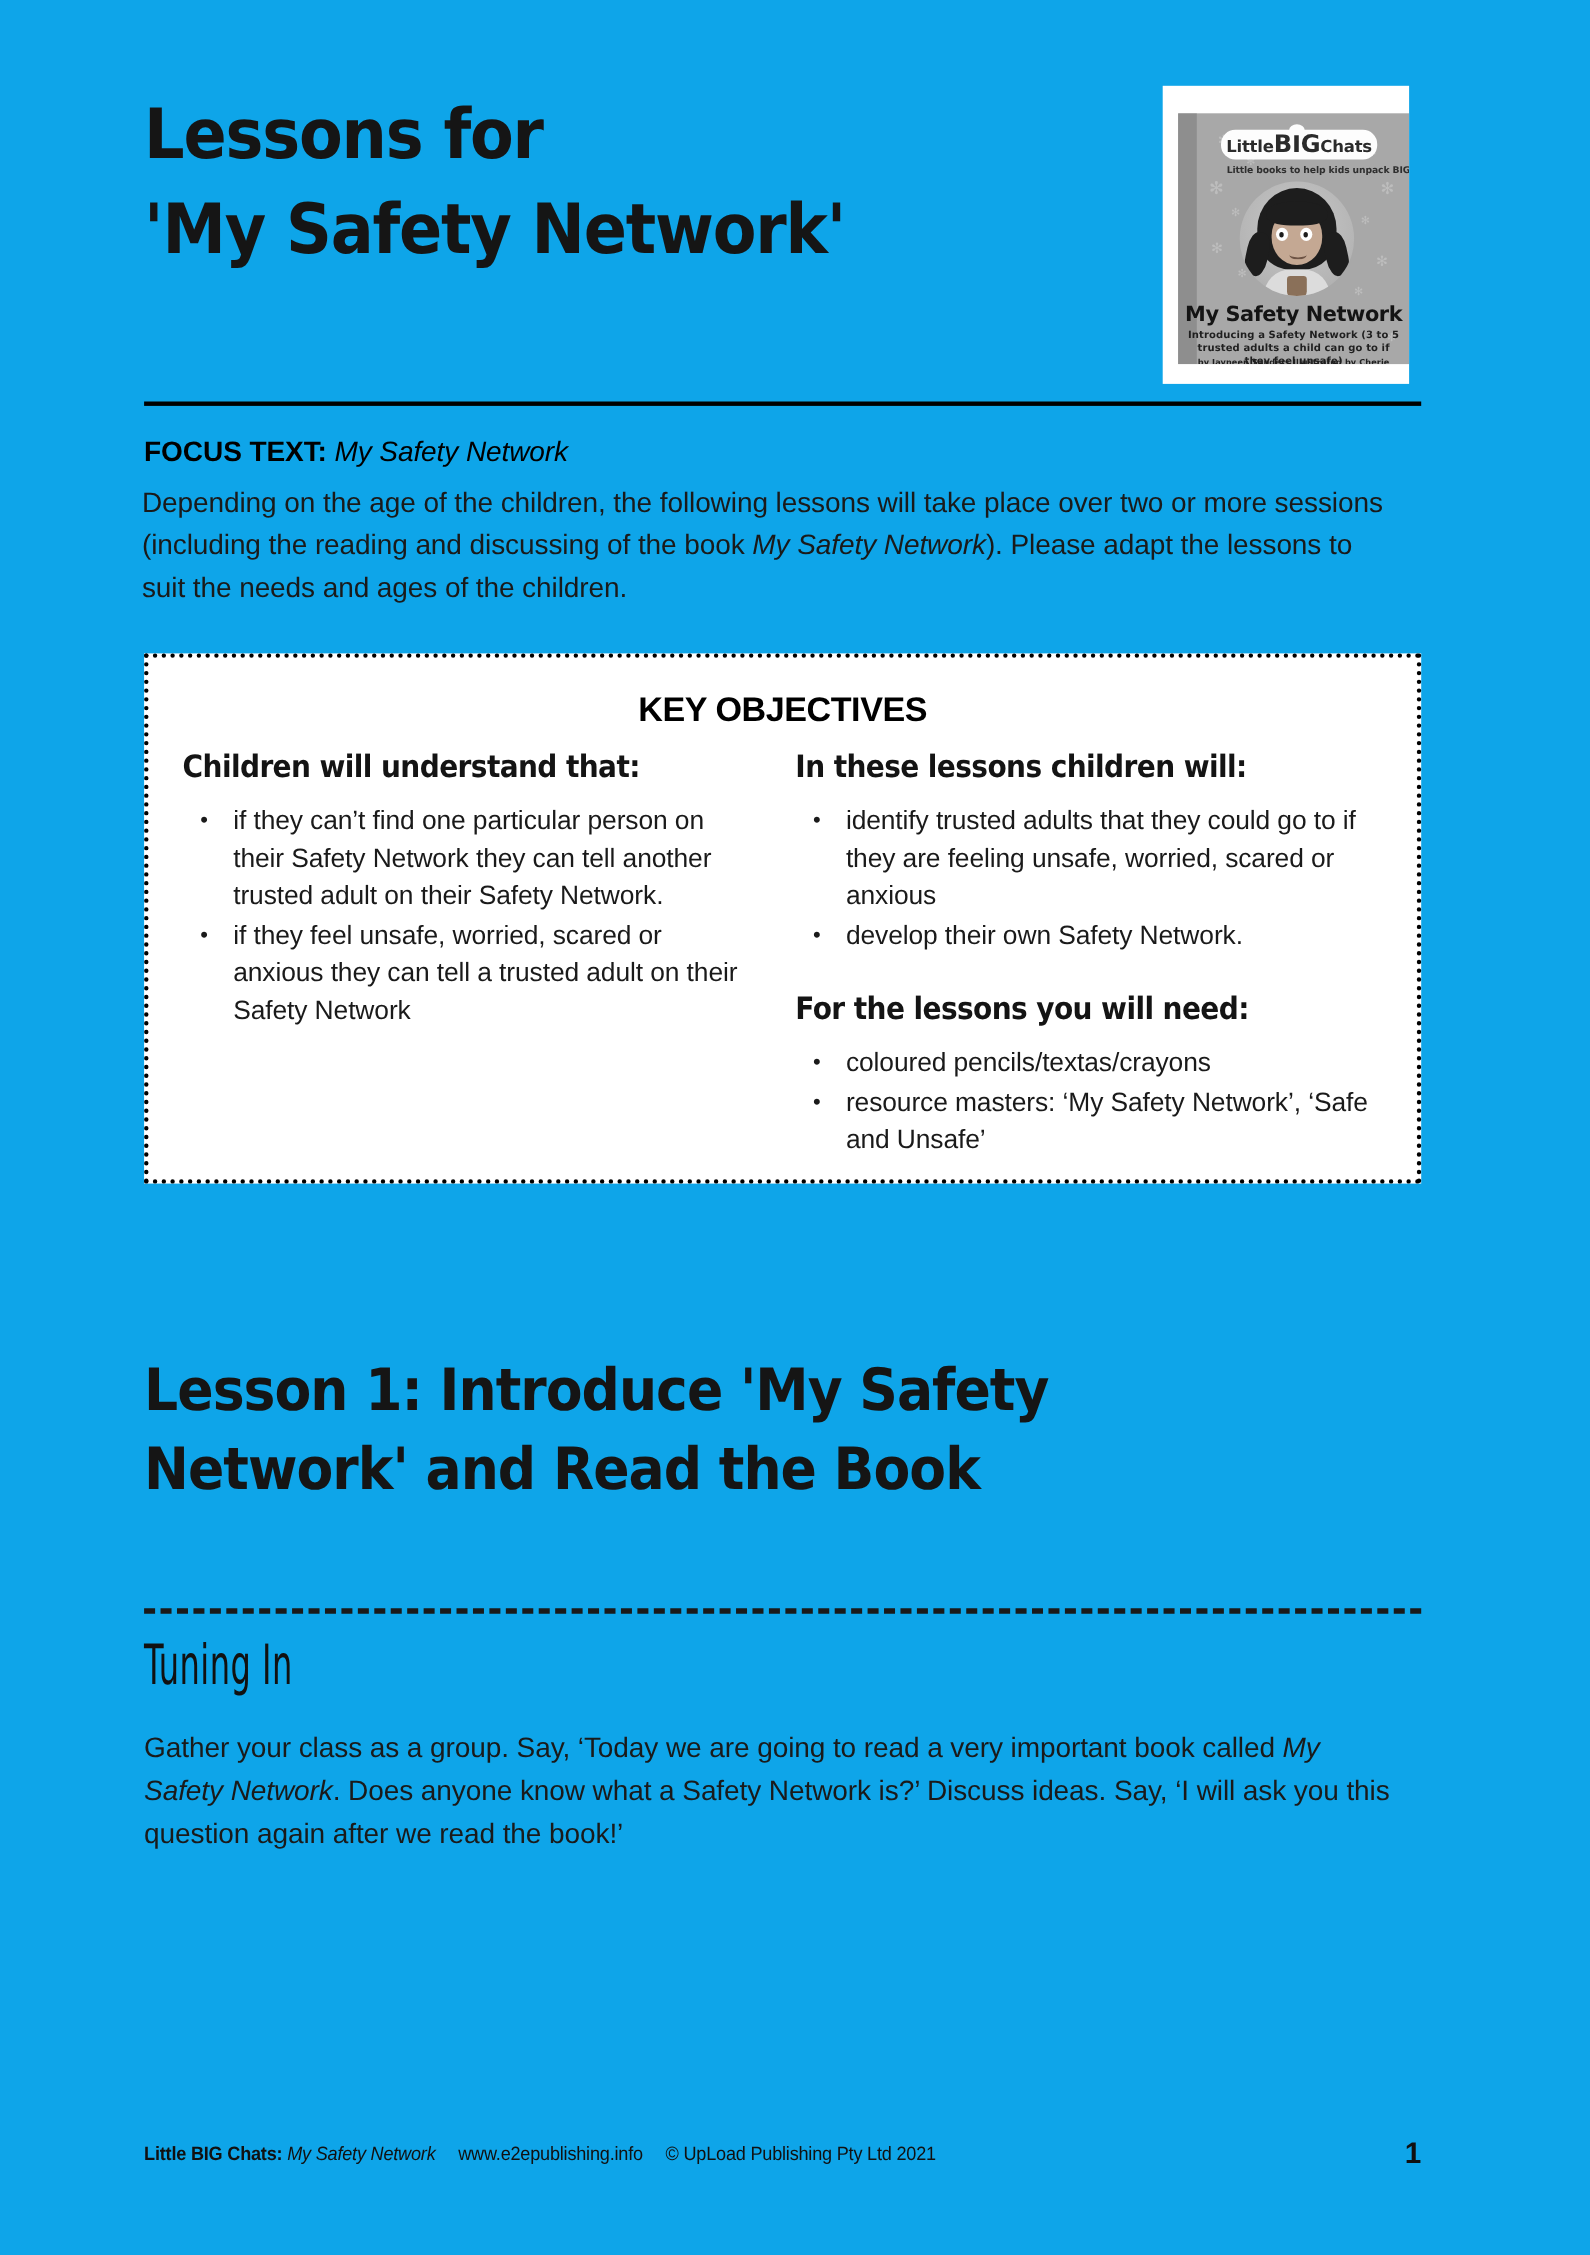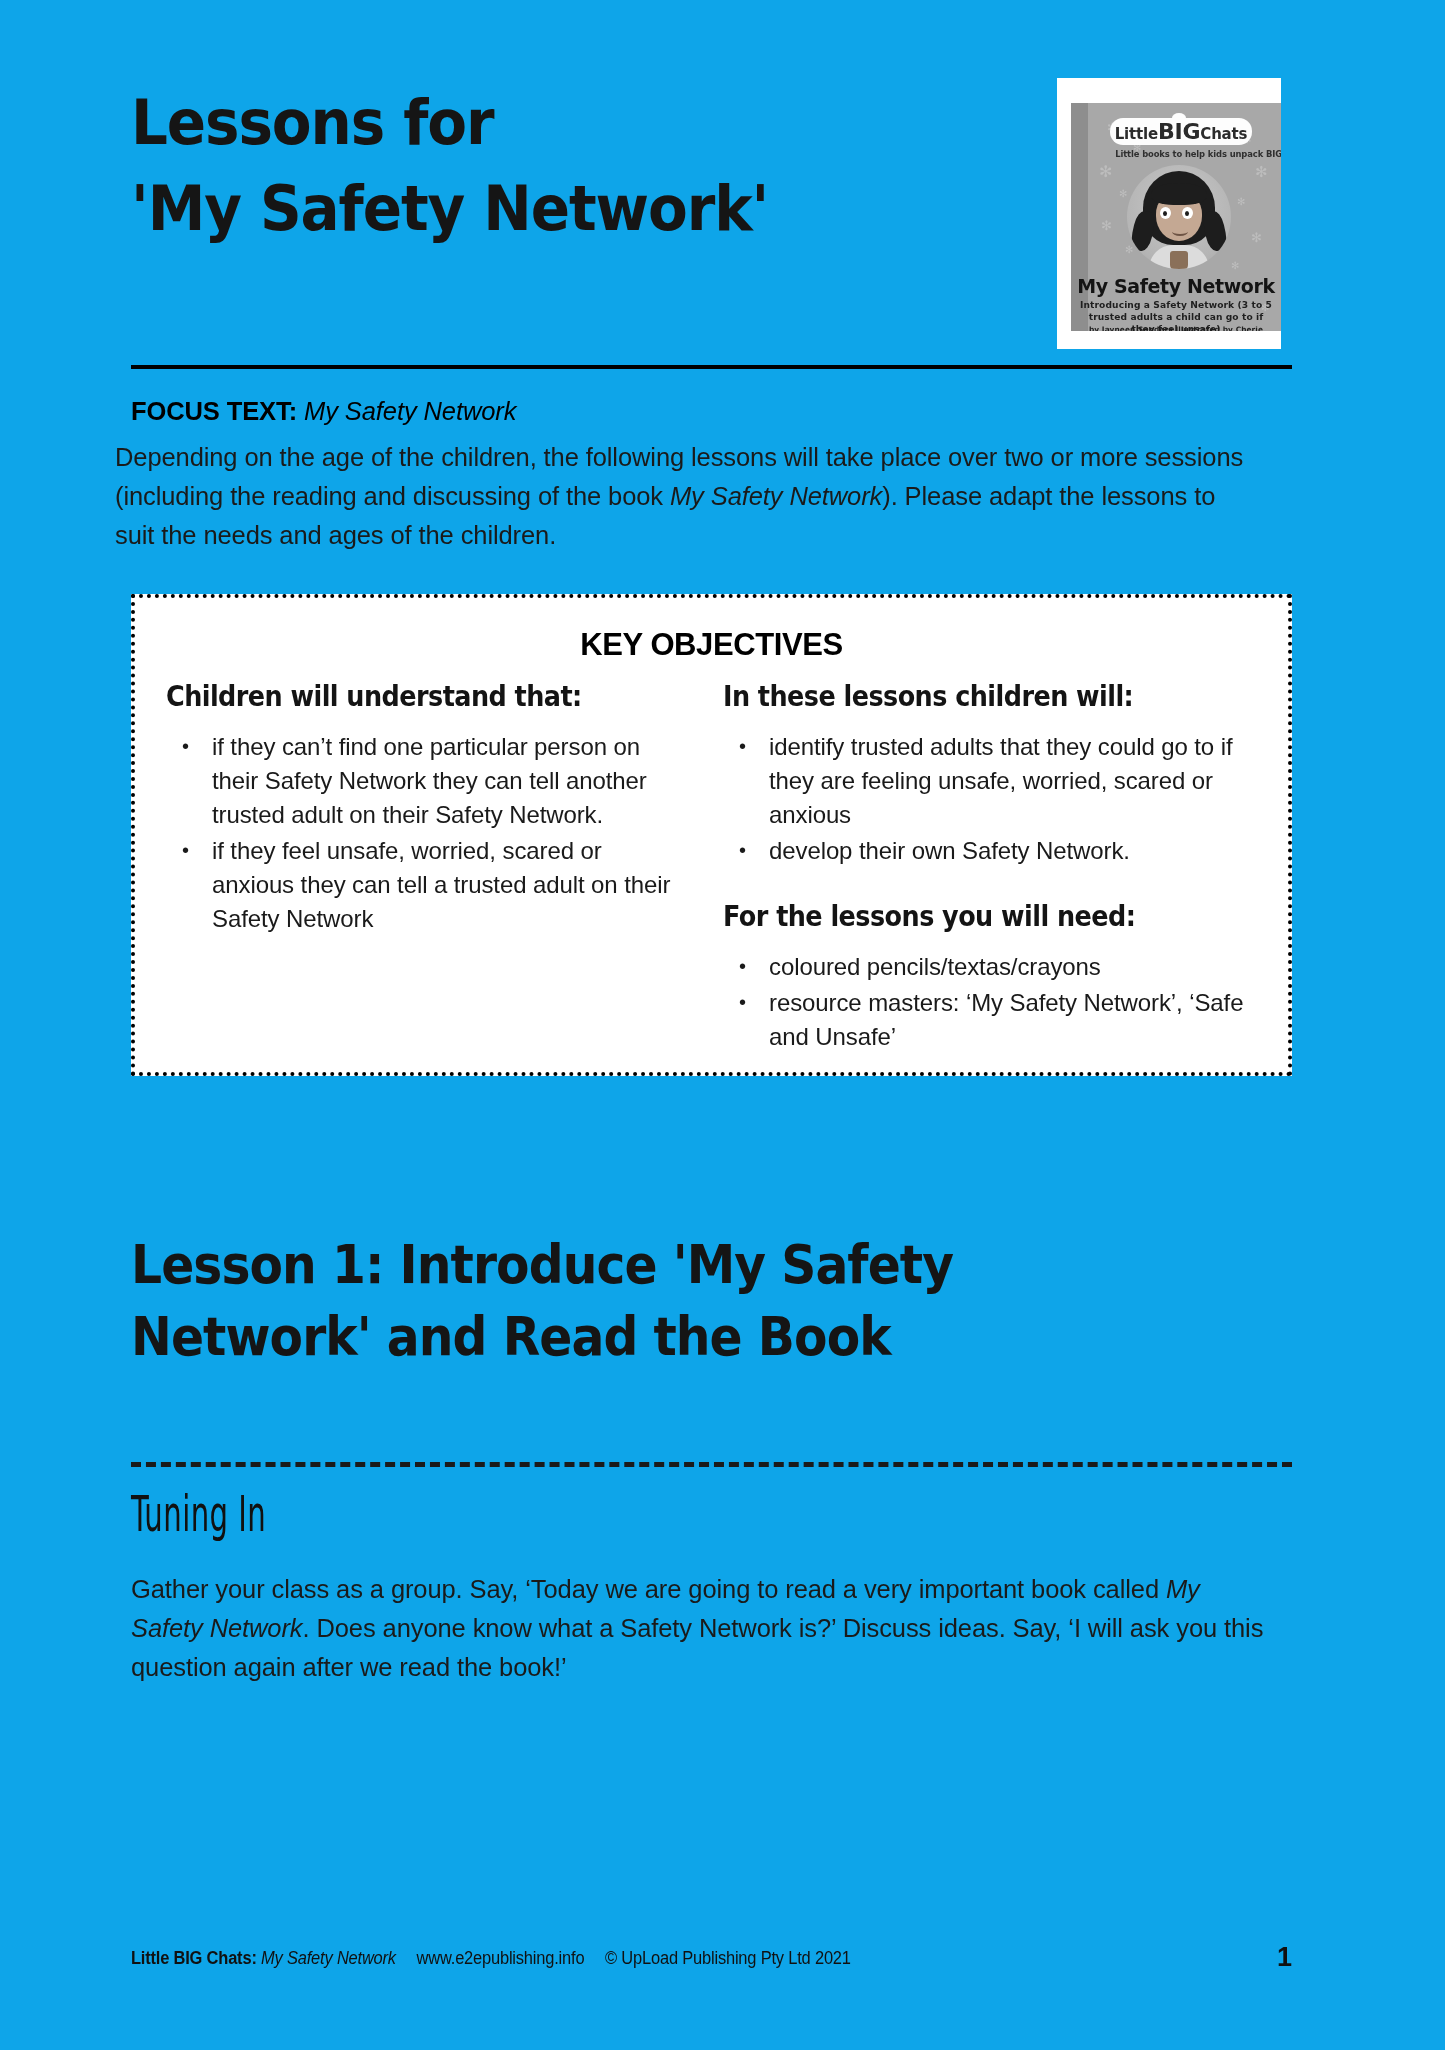--- a/index.html
+++ b/index.html
@@ -244,21 +244,21 @@
     position: absolute;
     left: 131px; top: 385px;
     font-size: 25.5px;
     letter-spacing: -0.1px;
     margin-top: 12px;
   }
   #focus-line .lbl { font-weight: 700; }
 
   #intro-para {
     position: absolute;
-    left: 115px; top: 438px;
+    left: 129px; top: 438px;
     width: 1130px;
   }
 
   
   #key-objectives-box {
     position: absolute;
     left: 131px; top: 594px;
     width: 1161px;
     height: 482px;
     box-sizing: border-box;

